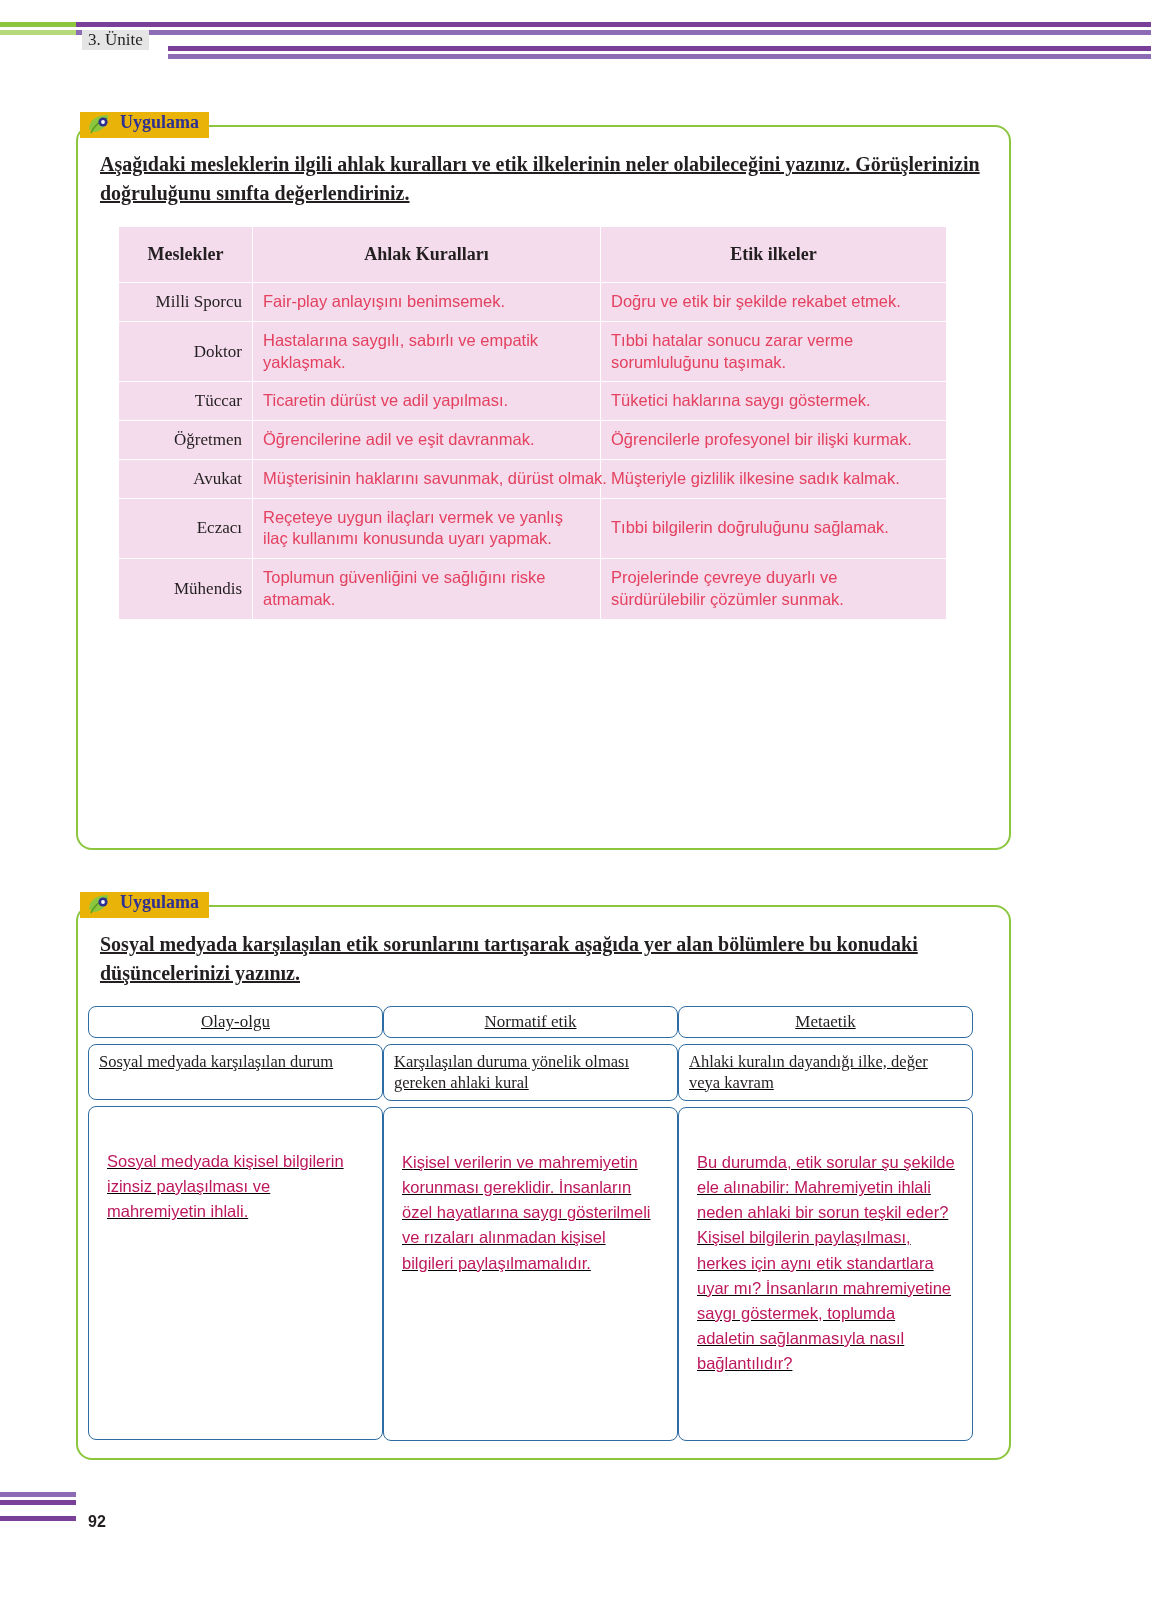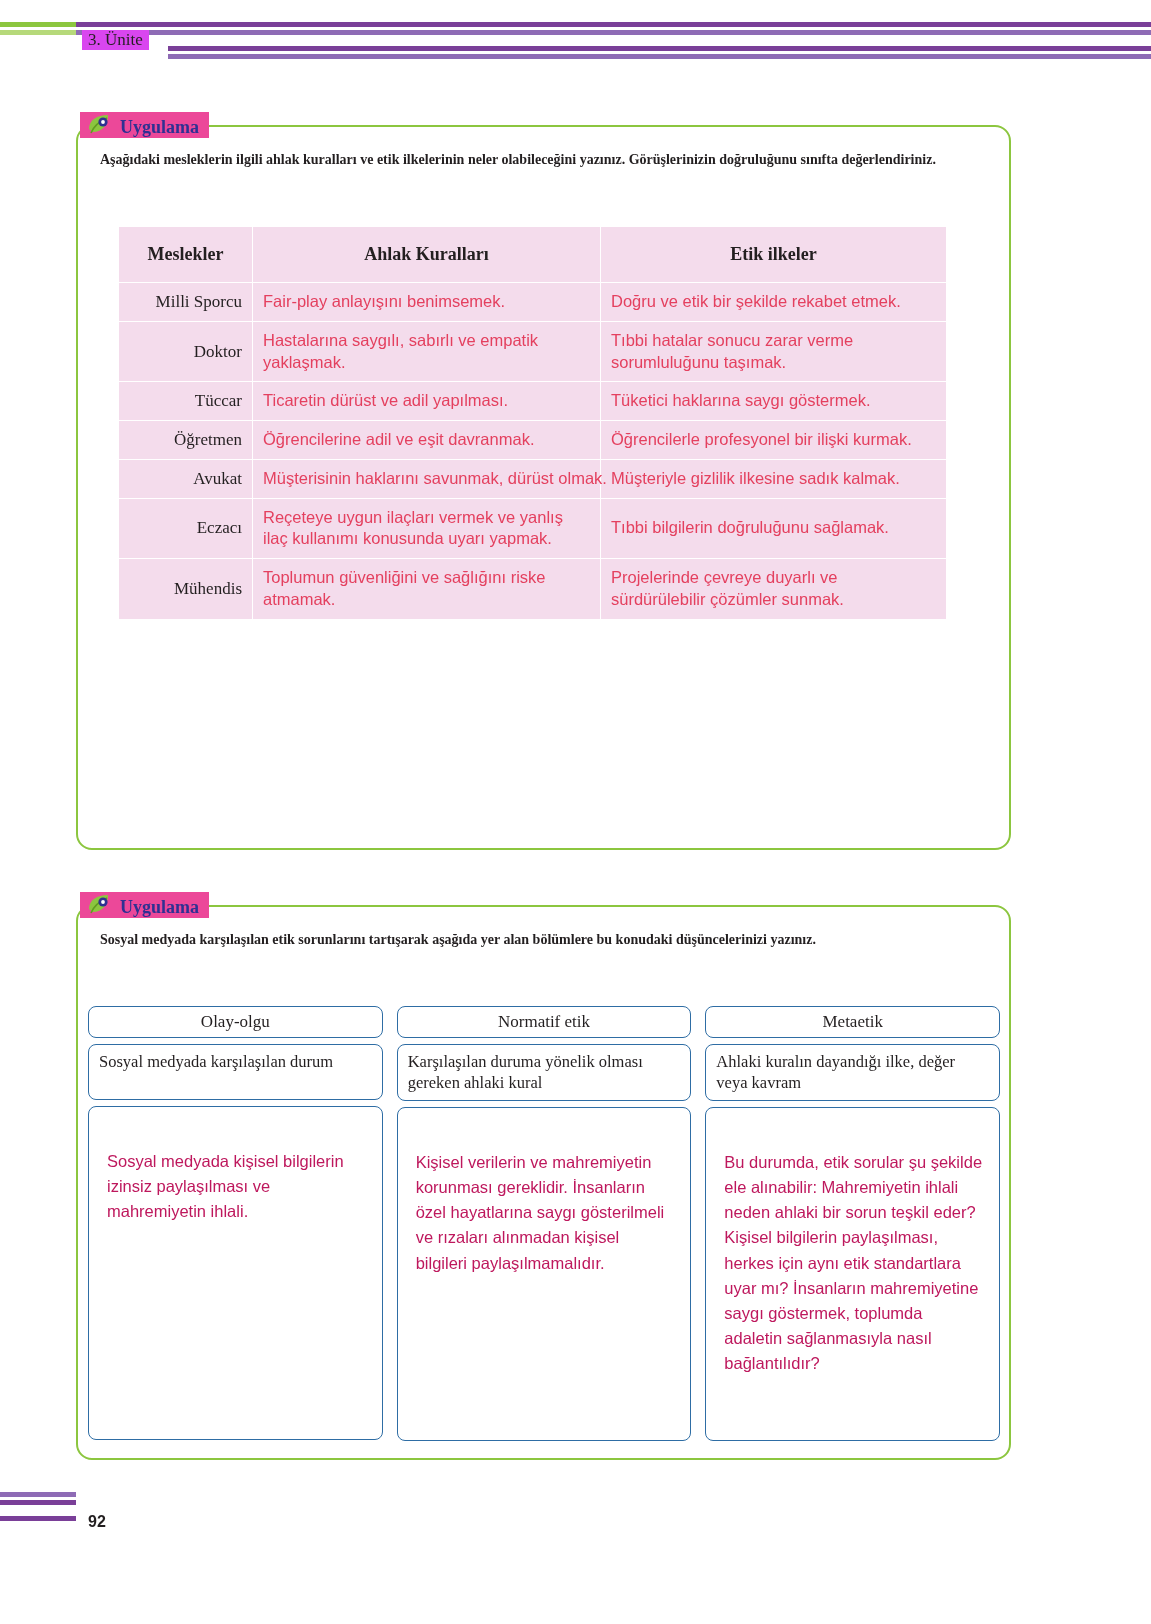--- a/index.html
+++ b/index.html
@@ -27,63 +27,64 @@
   .hdr-purple-4 { top: 54px; left: 168px; width: 983px; background: #8e6bb5; }
   .hdr-green-1  { top: 22px; left: 0; width: 76px; background: #8cc63f; }
   .hdr-green-2  { top: 30px; left: 0; width: 76px; background: #b6d97a; }
 
   .unite-label {
     position: absolute;
     top: 30px;
     left: 82px;
     font-size: 17px;
     color: #231f20;
-    background: #d946ef;
+    background: #e5e5e5;
     padding: 0 6px;
     font-family: "Liberation Serif", serif;
   }
 
   
   .panel {
     position: absolute;
     border: 2px solid #8cc63f;
     border-radius: 16px;
     box-sizing: border-box;
   }
   .panel-1 { left: 76px; top: 125px; width: 935px; height: 725px; }
   .panel-2 { left: 76px; top: 905px; width: 935px; height: 555px; }
 
   .panel-title {
     position: absolute;
     display: flex;
-    align-items: flex-end;
+    align-items: flex-start;
     gap: 8px;
-    background: #ec4899;
+    background: #eab308;
     padding: 0 10px 0 6px;
     height: 26px;
   }
   .panel-title .ttl {
     font-family: "Liberation Serif", serif;
     font-weight: bold;
     font-size: 18px;
     color: #2e3192;
   }
   .leaf-icon { width: 26px; height: 26px; display: block; }
 
   .title-1 { left: 80px; top: 112px; }
   .title-2 { left: 80px; top: 892px; }
 
   
   .intro {
     position: absolute;
     font-family: "Liberation Serif", serif;
     font-weight: bold;
-    font-size: 14px;
+    font-size: 20px;
     line-height: 1.45;
     color: #231f20;
+    text-decoration: underline;
   }
   .intro-1 { left: 100px; top: 150px; width: 880px; }
   .intro-2 { left: 100px; top: 930px; width: 890px; }
 
   
   .tbl {
     position: absolute;
     left: 118px;
     top: 226px;
     width: 828px;
@@ -126,21 +127,21 @@
   .tbl td.ans span { display: inline-block; white-space: nowrap; }
   .tbl td.ans span.wrap { white-space: normal; }
 
   
   .cols {
     position: absolute;
     left: 88px;
     top: 1006px;
     width: 912px;
     display: flex;
-    gap: 14px;
+    text-decoration: underline;
   }
   .col {
     width: 295px;
     display: flex;
     flex-direction: column;
   }
   .col-head {
     border: 1px solid #2e6da4;
     border-radius: 8px;
     height: 32px;

